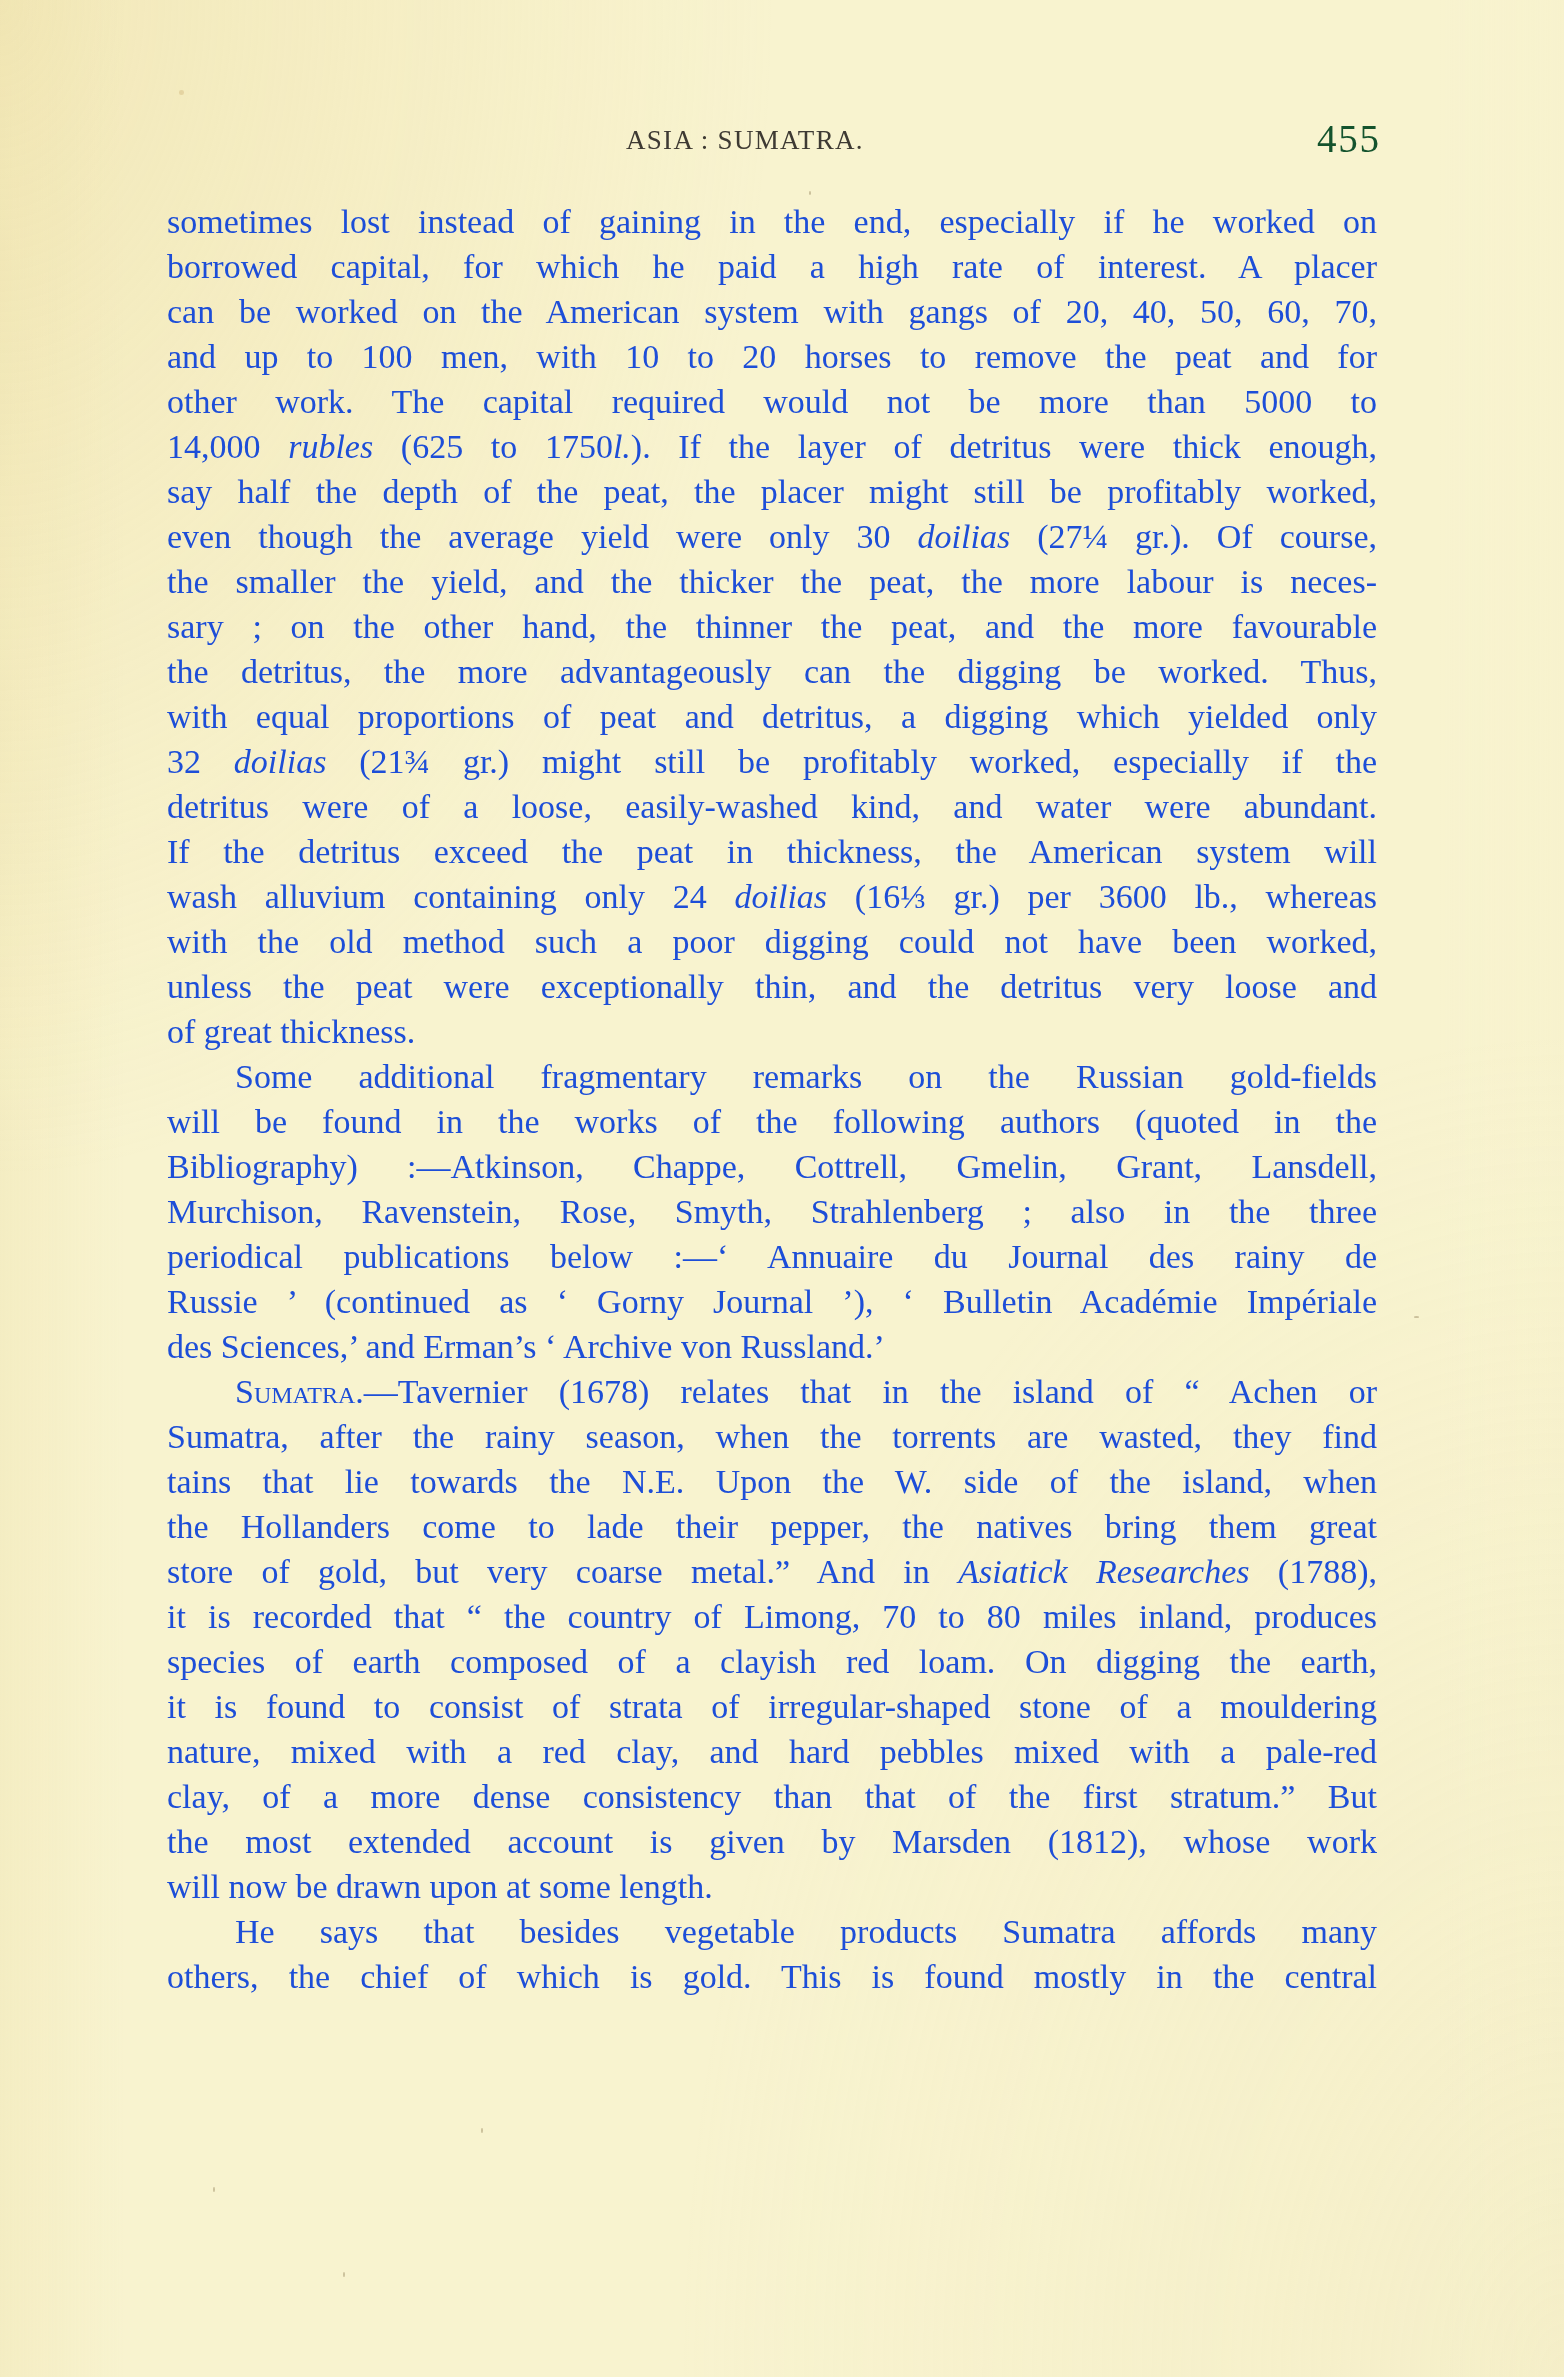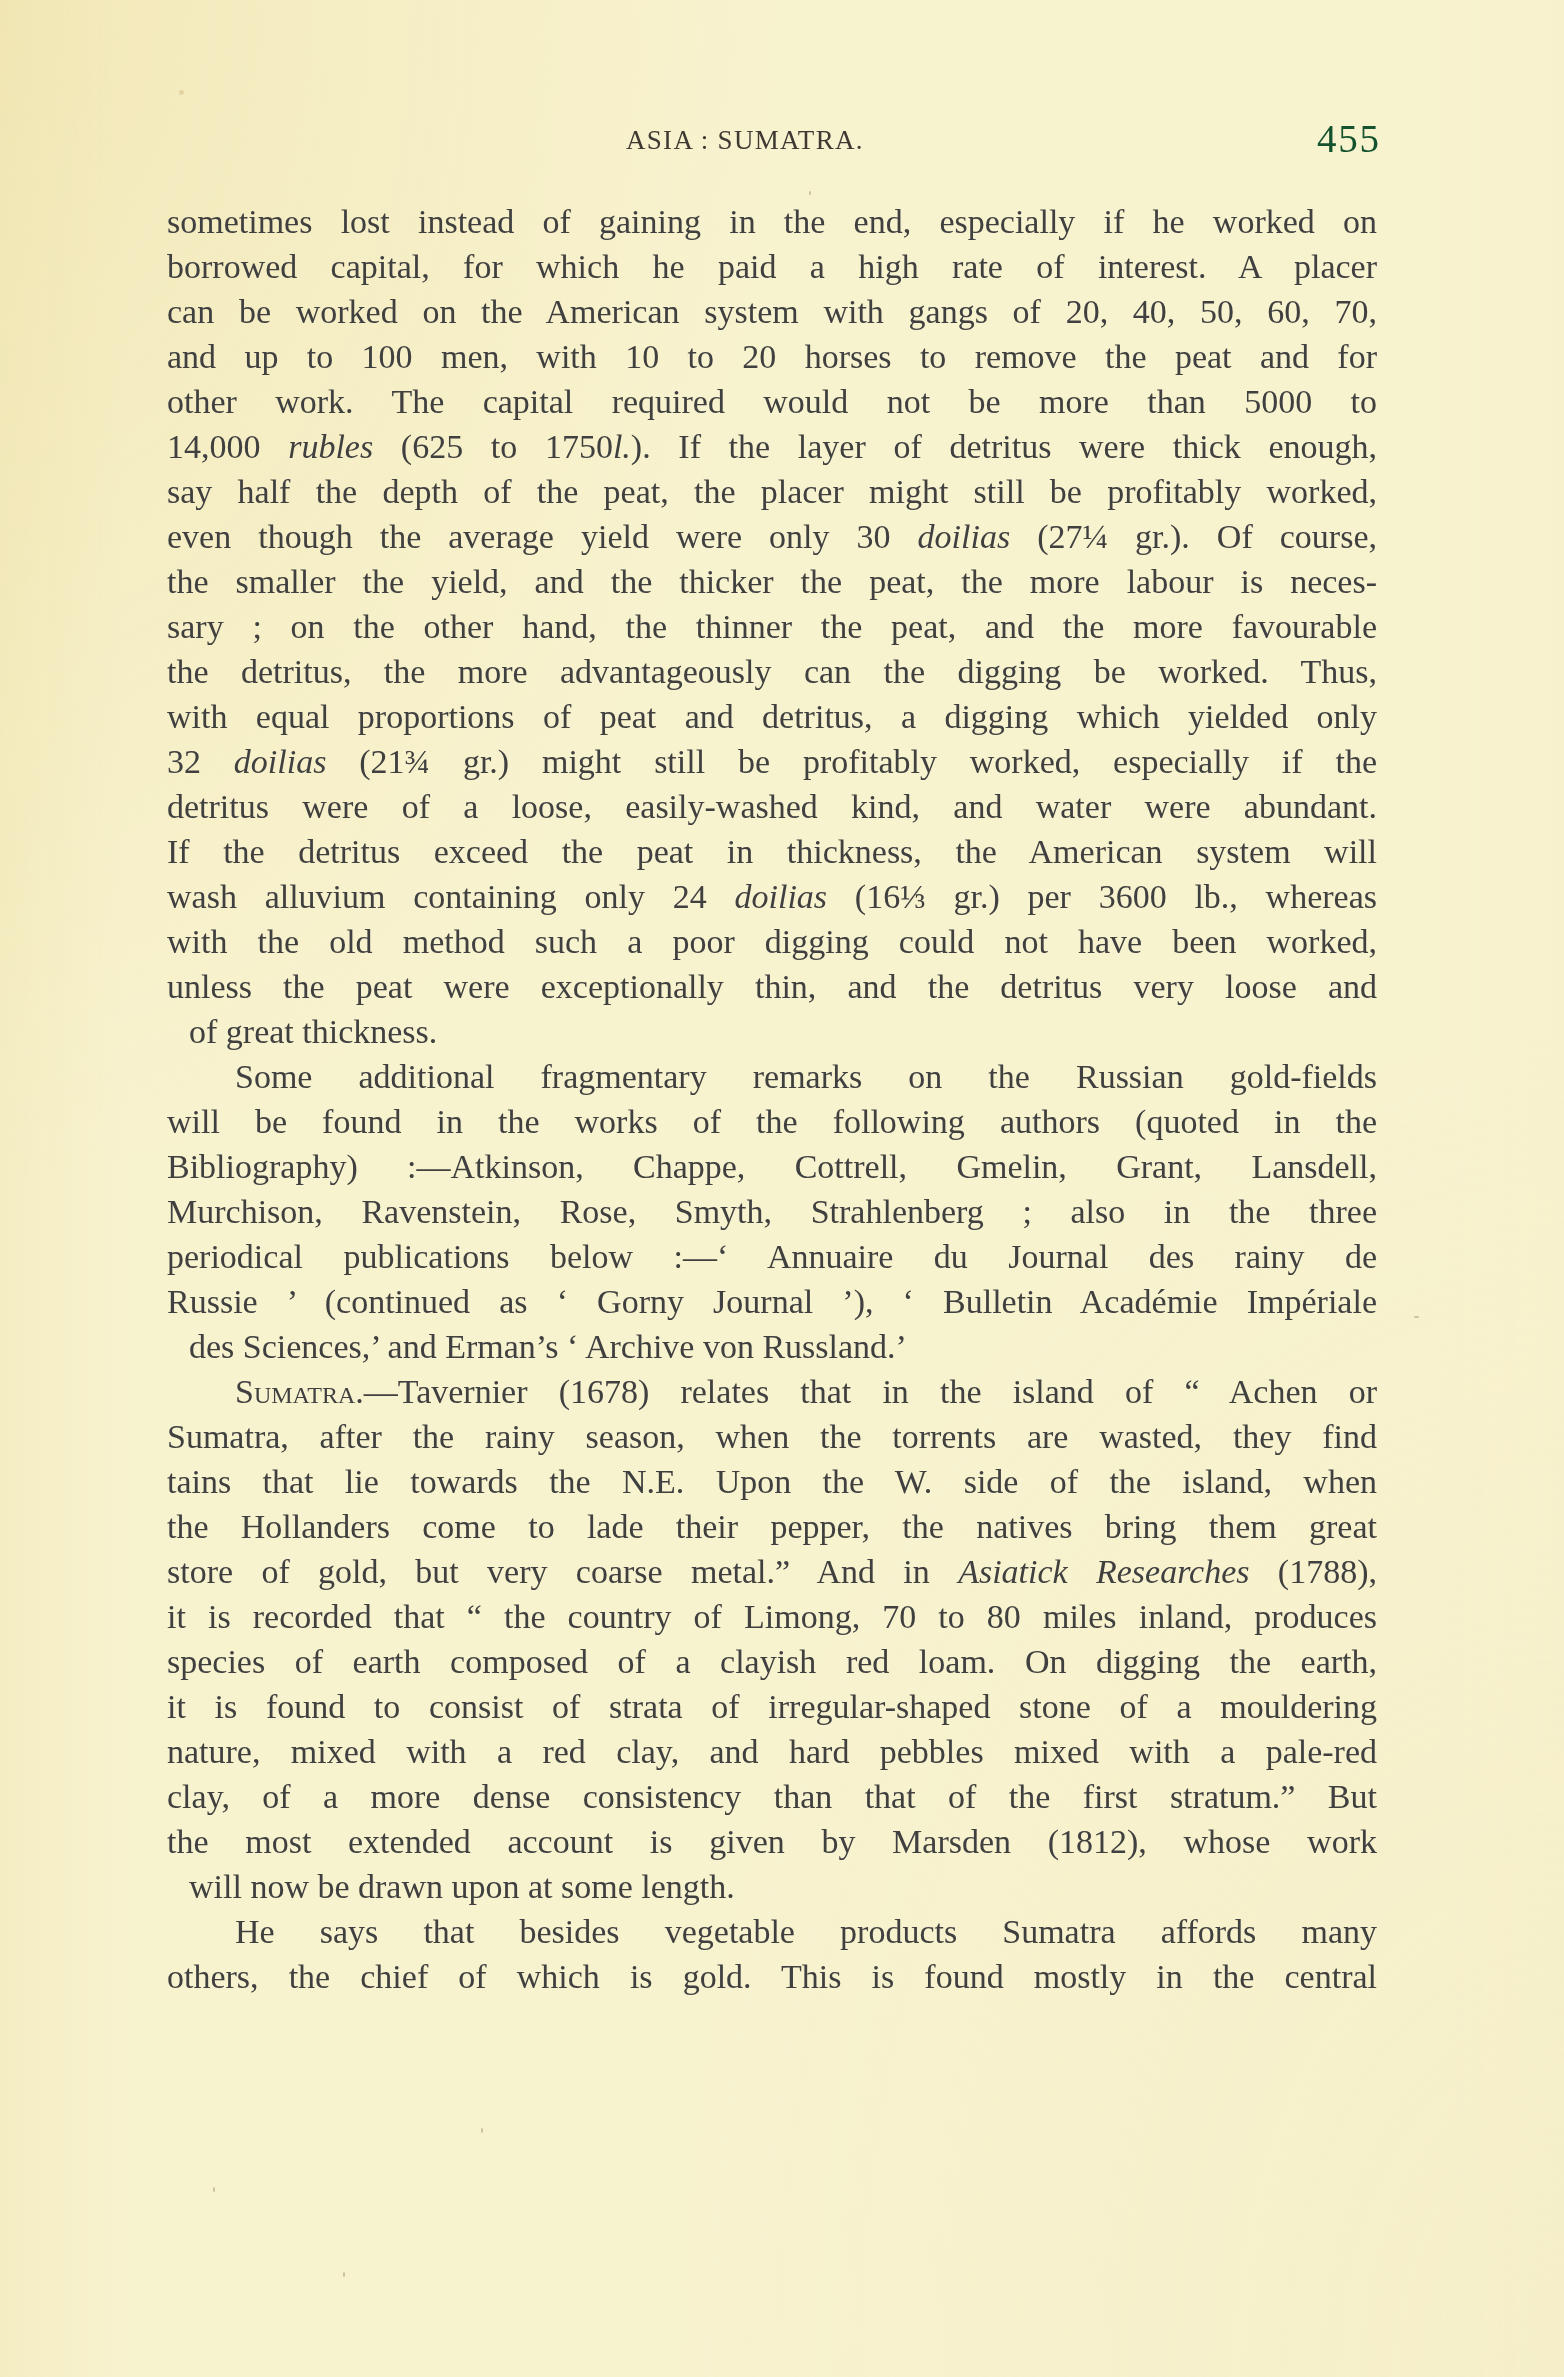--- a/index.html
+++ b/index.html
@@ -56,25 +56,24 @@
     width: 1210px;
   }
   .line {
     display: block;
     height: 45px;
     line-height: 45px;
     font-size: 34px;
     white-space: nowrap;
     text-align: justify;
     text-align-last: justify;
-    color: #404040;
+    color: #1d4ed8;
   }
   .line.last {
     text-align-last: left;
-    margin-left: 22px;
   }
   .line.indent {
     padding-left: 68px;
   }
   .line .it {
     font-style: italic;
   }
   .line .sc {
     font-variant: small-caps;
   }

